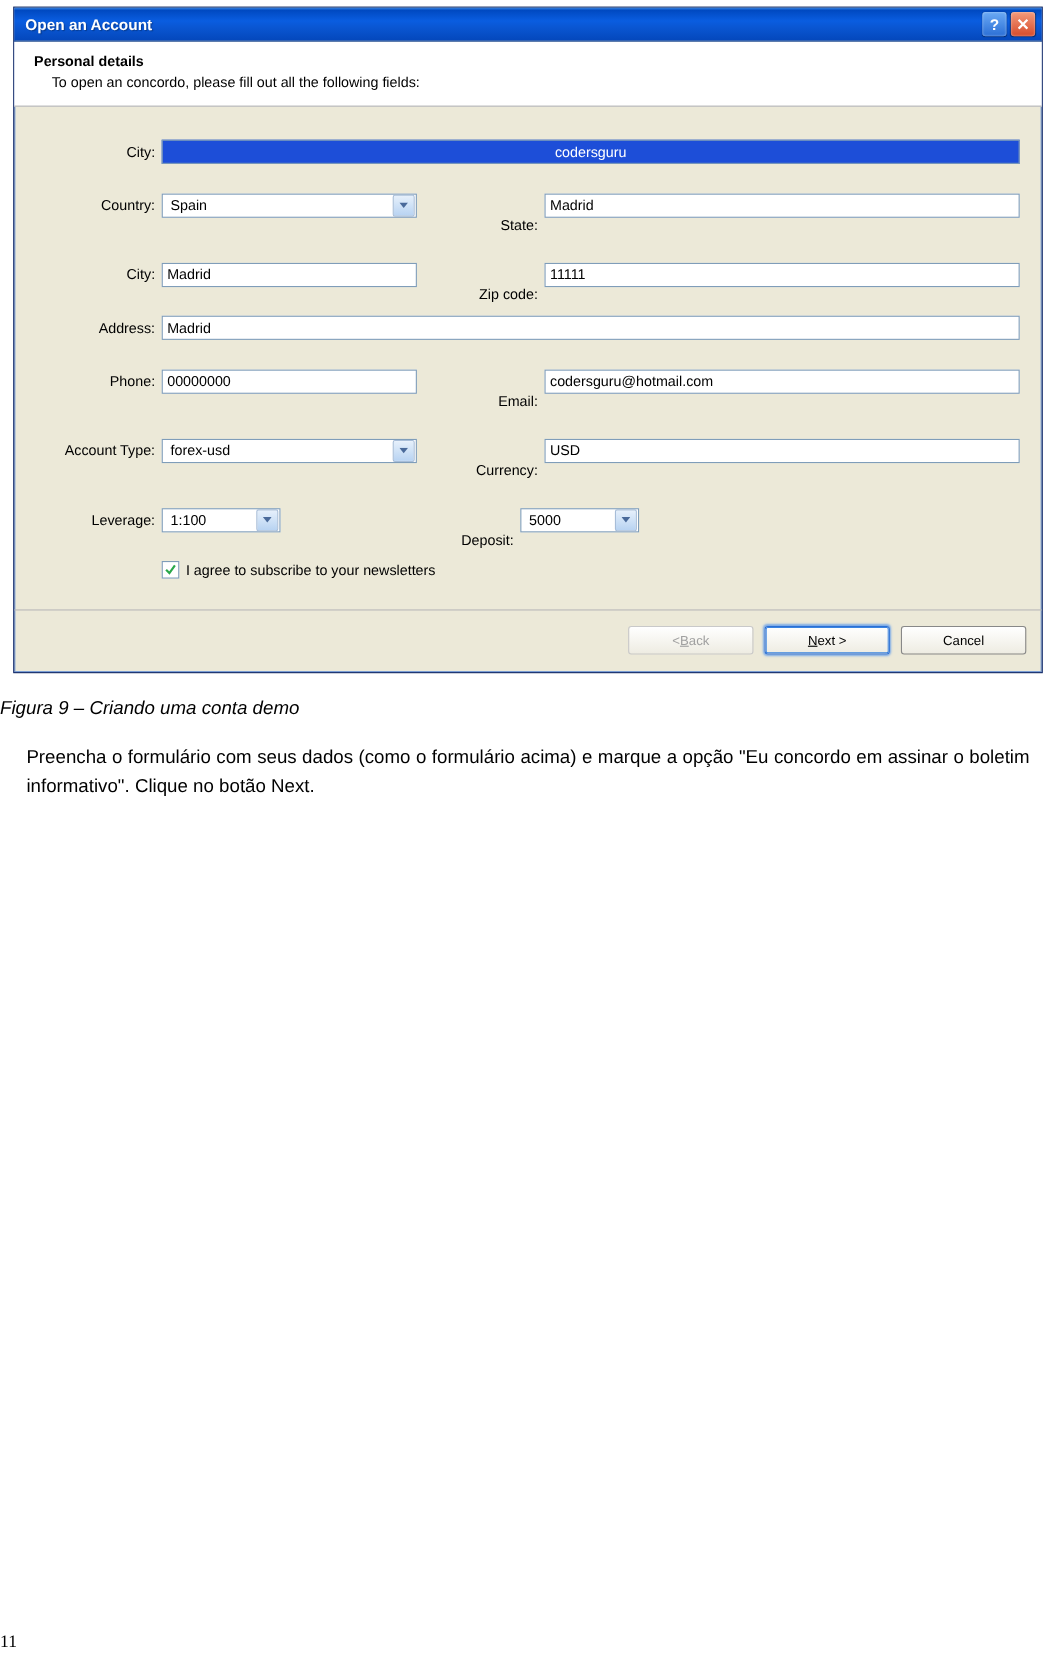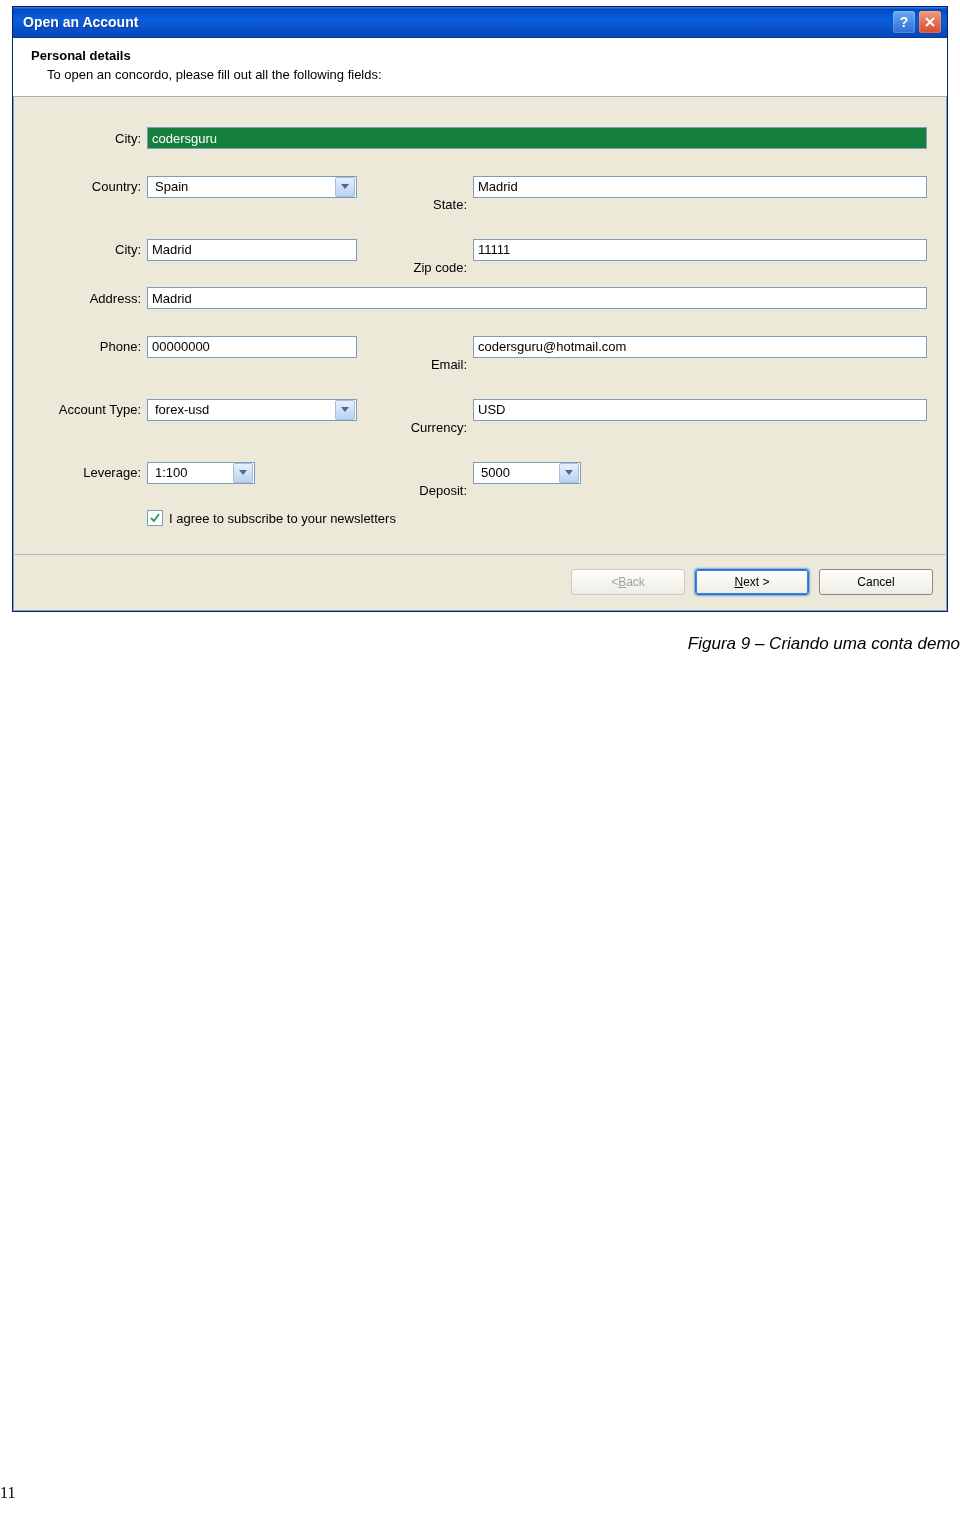--- a/index.html
+++ b/index.html
@@ -76,40 +76,41 @@
   .inp, .sel {
     height: 22px;
     border: 1px solid #7f9db9;
     background: #fff;
     font-family: Tahoma, Arial, sans-serif;
     font-size: 13px;
     padding: 0 4px;
     box-sizing: border-box;
   }
   .inp.selected {
-    background: #15803d;
+    background: #1d4ed8;
     color: #fff;
+    text-align: center;
   }
   .sel {
     display: flex;
     align-items: center;
     justify-content: space-between;
     padding-right: 1px;
   }
   .sel .seltext { padding-left: 3px; }
   .sel .dropbtn {
     width: 18px; height: 18px;
     background: linear-gradient(to bottom,#e6f0fb,#b8d3f2);
     border: 1px solid #a7bdd8;
     border-radius: 2px;
     display: flex; align-items: center; justify-content: center;
   }
   .sel .dropbtn svg { display: block; }
   .w-full { flex: 1; }
-  .w-210 { width: 210px; justify-content: space-between; }
+  .w-210 { width: 232px; justify-content: space-between; }
   .w-108 { width: 108px; }
   .checkbox-row {
     display: flex;
     align-items: flex-end;
     margin-left: 114px;
     margin-top: 6px;
     margin-bottom: 18px;
     font-size: 13px;
   }
   .checkbox {
@@ -141,21 +142,21 @@
   .button.disabled {
     color: #a0a0a0;
     border-color: #c9c9c9;
   }
   .button.default {
     box-shadow: 0 0 0 1px #3a84df inset, 0 0 2px 1px #78a9e8;
     border-color: #2b6fd6;
   }
   .underline { text-decoration: underline; }
   .caption {
-    text-align: right;
+    text-align: left;
     font-style: italic;
     font-family: "Trebuchet MS", Verdana, sans-serif;
     font-size: 17px;
     margin-top: 22px;
     margin-bottom: 22px;
   }
   .body-text {
     font-family: "Trebuchet MS", Verdana, sans-serif;
     font-size: 17px;
     line-height: 1.55;
@@ -295,16 +296,17 @@
           <span>ext &gt;</span>
     </div>
     <div class="button">
       <span>Cancel</span>
     </div>
   </div>
 </div>
 
 <div class="caption">Figura 9 – Criando uma conta demo</div>
 
+<div class="body-text">Preencha o formulário com seus dados (como o formulário acima) e marque a opção "Eu concordo em assinar o boletim informativo". Clique no botão Next.</div>
 
 <div class="page-num">11</div>
 
 </div>
 
 </body></html>

